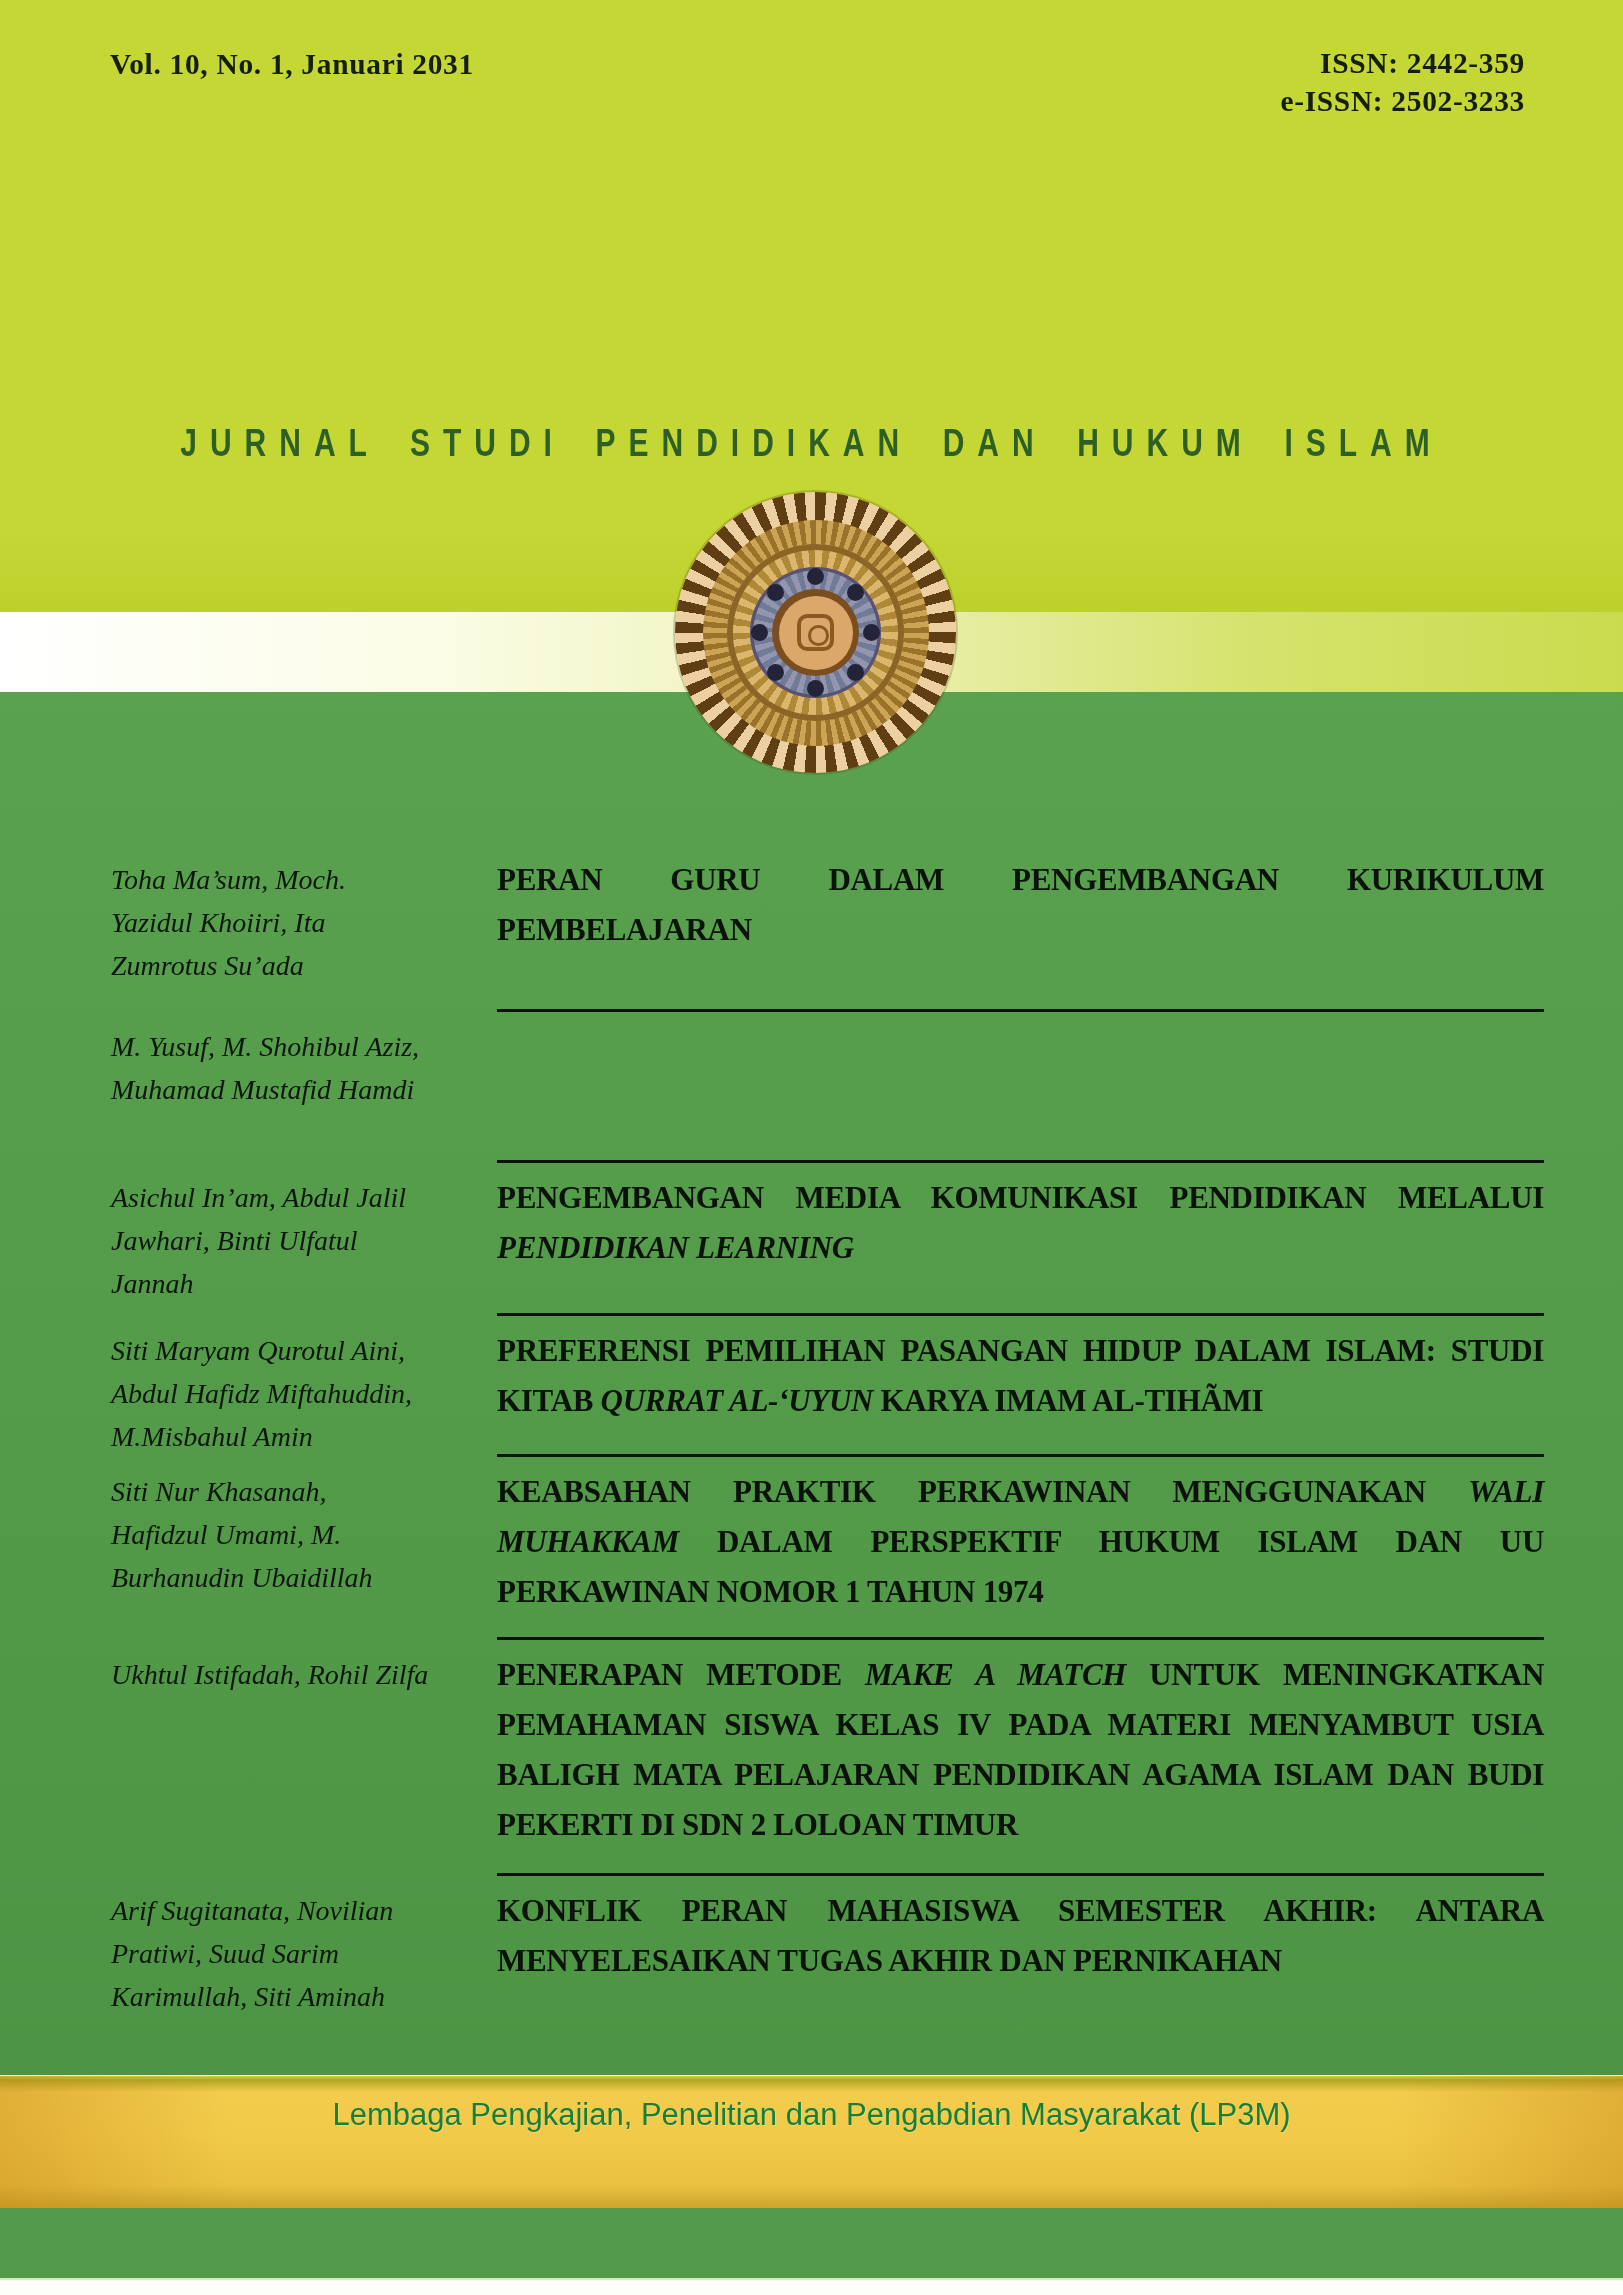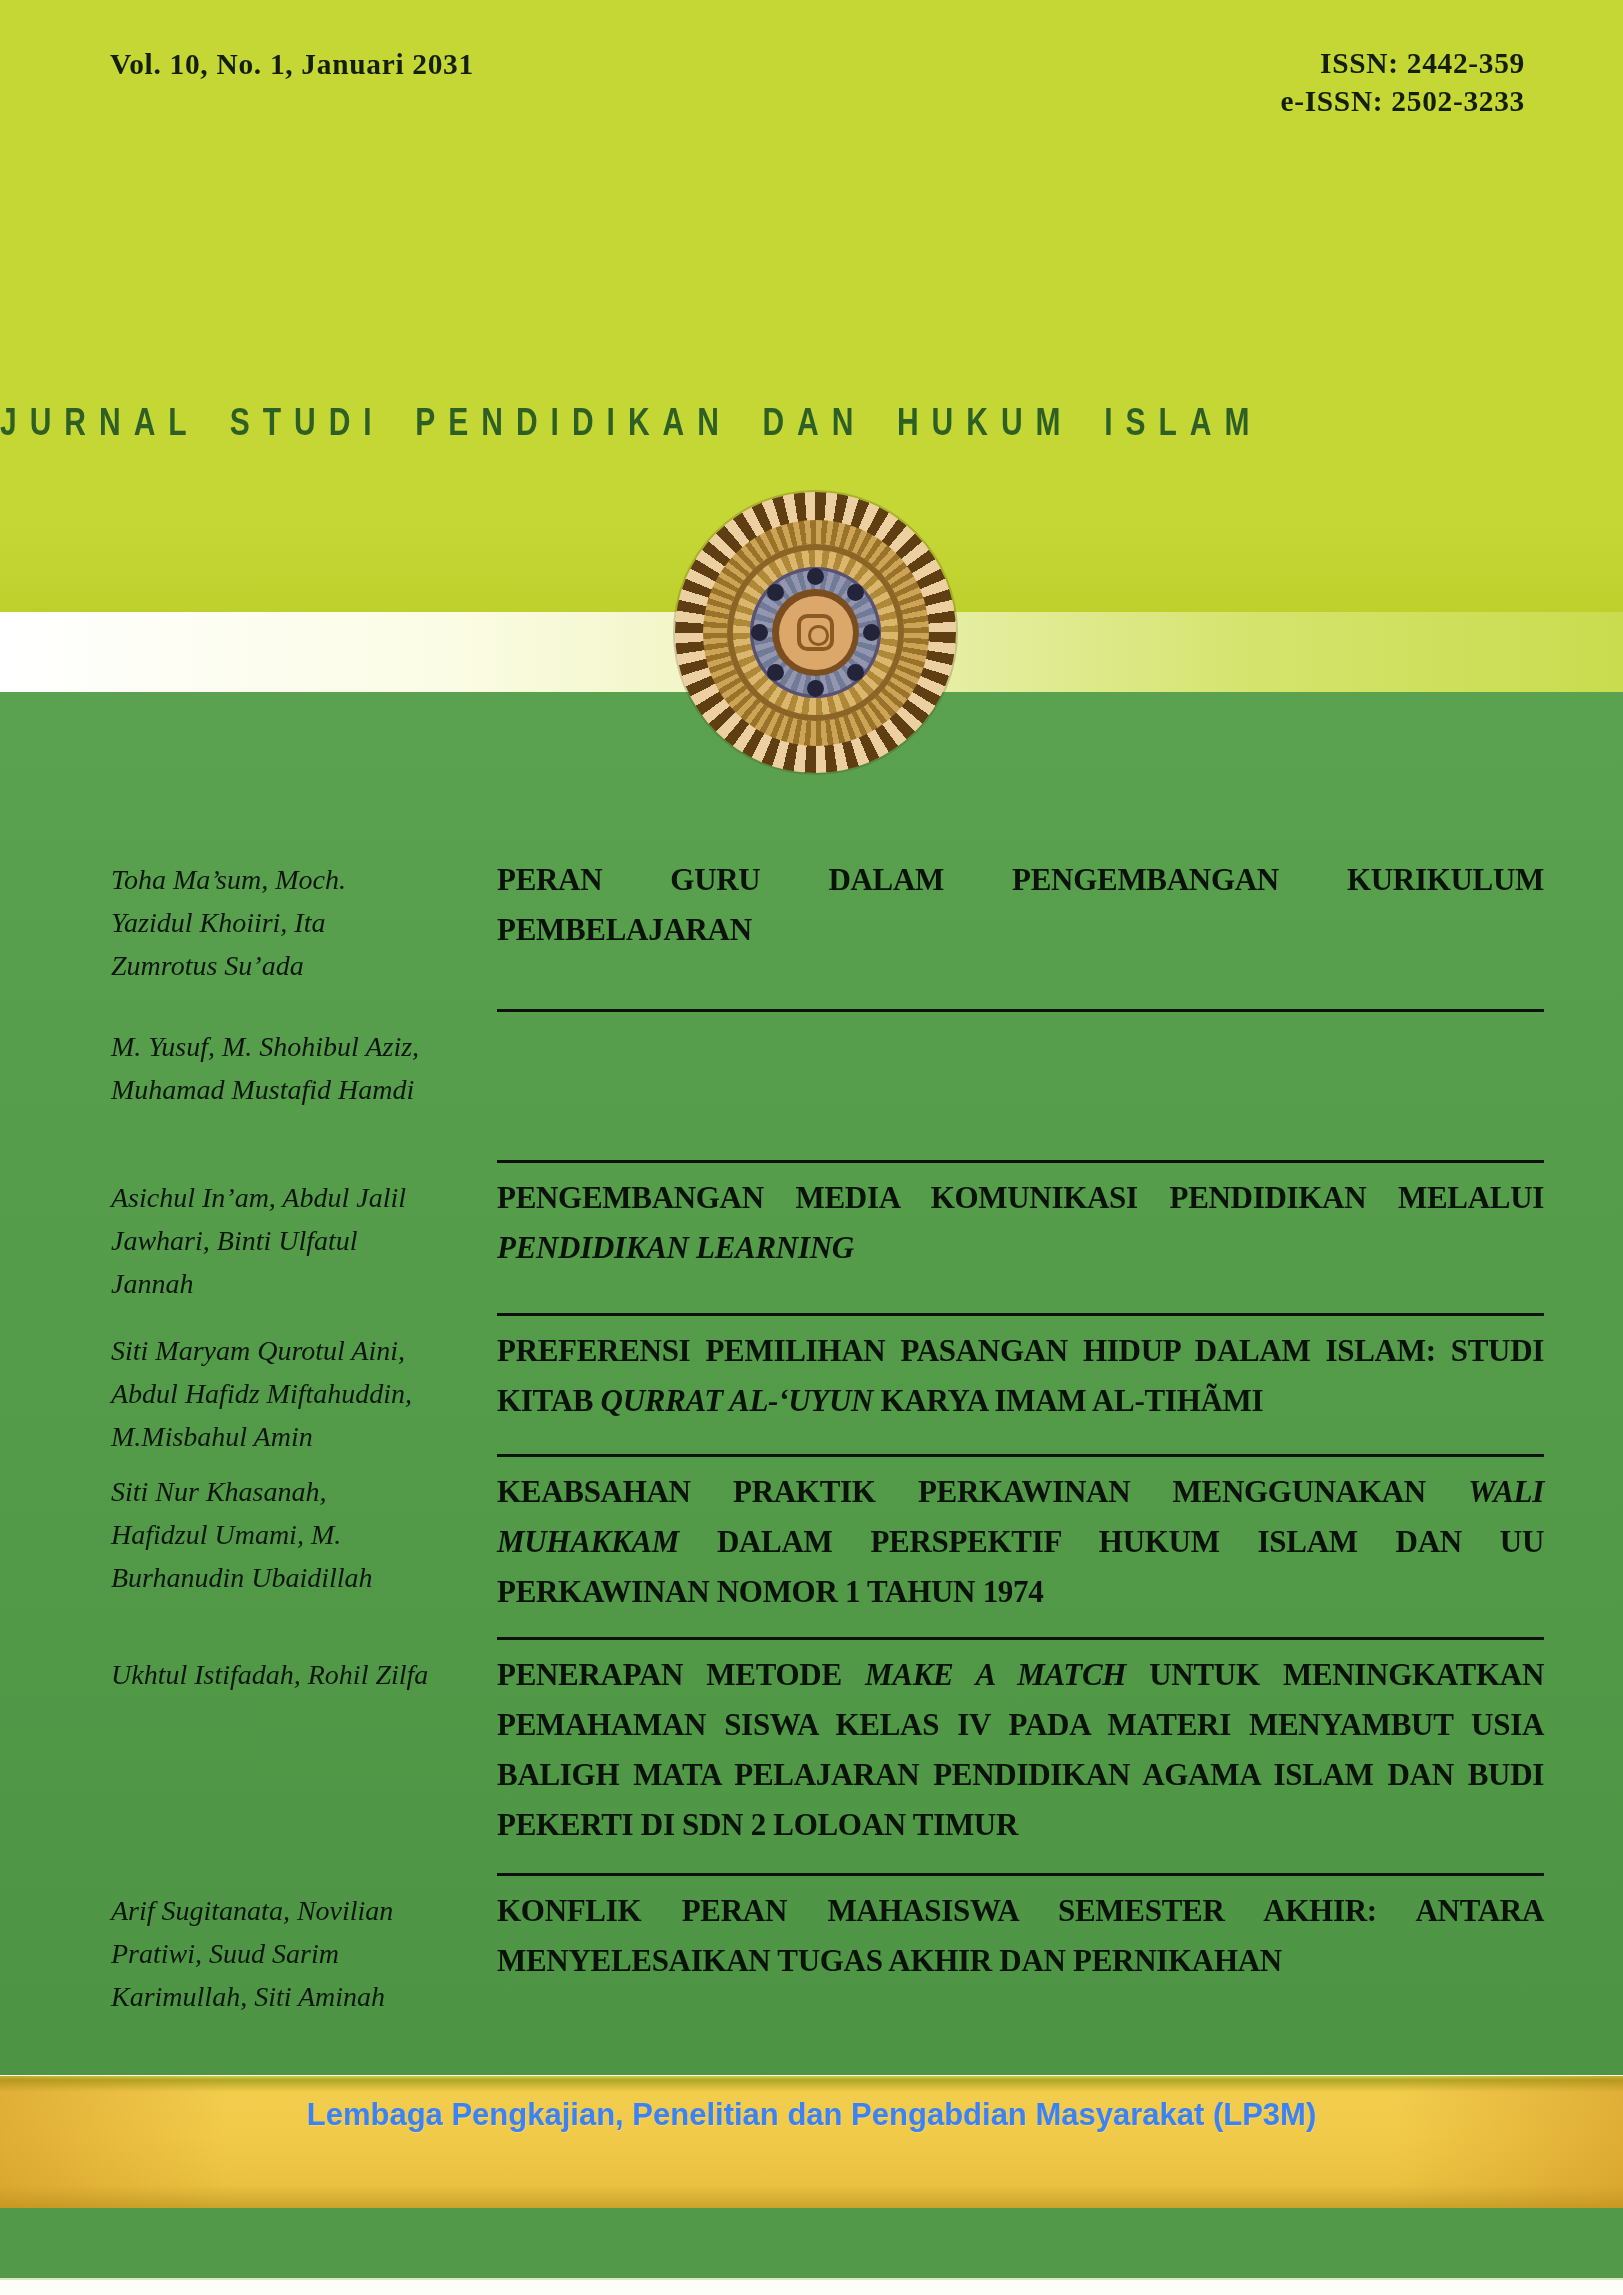--- a/index.html
+++ b/index.html
@@ -22,21 +22,21 @@
 
   
   .vol-date{position:absolute;left:110px;top:48px;font-size:29.4px;font-weight:bold;color:#141f0a;letter-spacing:0.7px}
   .issn-block{position:absolute;right:98px;top:44px;text-align:right;font-size:29.4px;font-weight:bold;color:#141f0a;line-height:38px;letter-spacing:0.7px}
 
   
   .masthead-title{position:absolute;left:0;top:63px;width:100%;text-align:center;height:419px}
   .masthead-title .t{display:inline-block;white-space:nowrap;font-family:"Liberation Serif",serif;font-weight:bold;
     font-size:196px;letter-spacing:.02em;word-spacing:.30em;color:var(--title_green);
     transform:scale(0.81,1.9);transform-origin:top center;text-shadow:1.3px 0 0 rgba(10,30,10,.35)}
-  .masthead-subtitle{position:absolute;left:0;top:400px;width:100%;}
+  .masthead-subtitle{position:absolute;left:0;top:421px;width:100%;text-align:center}
   .masthead-subtitle .s{display:inline-block;white-space:nowrap;font-family:"Liberation Sans",sans-serif;font-weight:bold;
     font-size:30px;letter-spacing:13px;word-spacing:9.2px;color:var(--subtitle_green);
     transform:scaleY(1.3);transform-origin:top center}
 
   
   .medallion{position:absolute;left:675px;top:492px;width:281px;height:281px}
   .medallion>div{position:absolute;border-radius:50%}
   .m-spikes{inset:0;background:repeating-conic-gradient(#5e3e12 0deg 4.5deg,#ecd0a2 4.5deg 9deg);
     box-shadow:0 0 0 2px rgba(94,62,18,.25)}
   .m-ring1{inset:27.5px;background:repeating-conic-gradient(#cca455 0deg 3deg,#9a7229 3deg 6deg)}
@@ -56,21 +56,21 @@
   
   .entry{position:absolute;left:111px;width:1433px}
   .authors{position:absolute;left:0;top:2.6px;font-style:italic;font-size:28px;line-height:43px;color:#0d160c}
   .titlecell{position:absolute;left:386px;right:0;top:0;font-weight:bold;font-size:31px;line-height:50px;
     letter-spacing:-0.3px;color:#0a120a;text-align:justify;text-align-last:left}
   .titlecell .rule{position:absolute;left:0;right:0;top:-13px;height:3.3px;background:#0c120c}
   .seg-i{font-style:italic}
 
   
   .footer-text{position:absolute;left:0;top:2093px;width:100%;text-align:center;
-    font-family:"Liberation Sans",sans-serif;font-weight:bold;font-size:31px;line-height:43px;color:#3b82f6;
+    font-family:"Liberation Sans",sans-serif;font-weight:normal;font-size:31px;line-height:43px;color:#15803d;
     text-shadow:0.7px 0.7px 0 rgba(255,230,150,.4)}
 </style>
 </head>
 <body>
 
 <div class="cover">
 
   <div class="bg-lime"></div>
   <div class="bg-band"></div>
   <div class="bg-green"></div>

